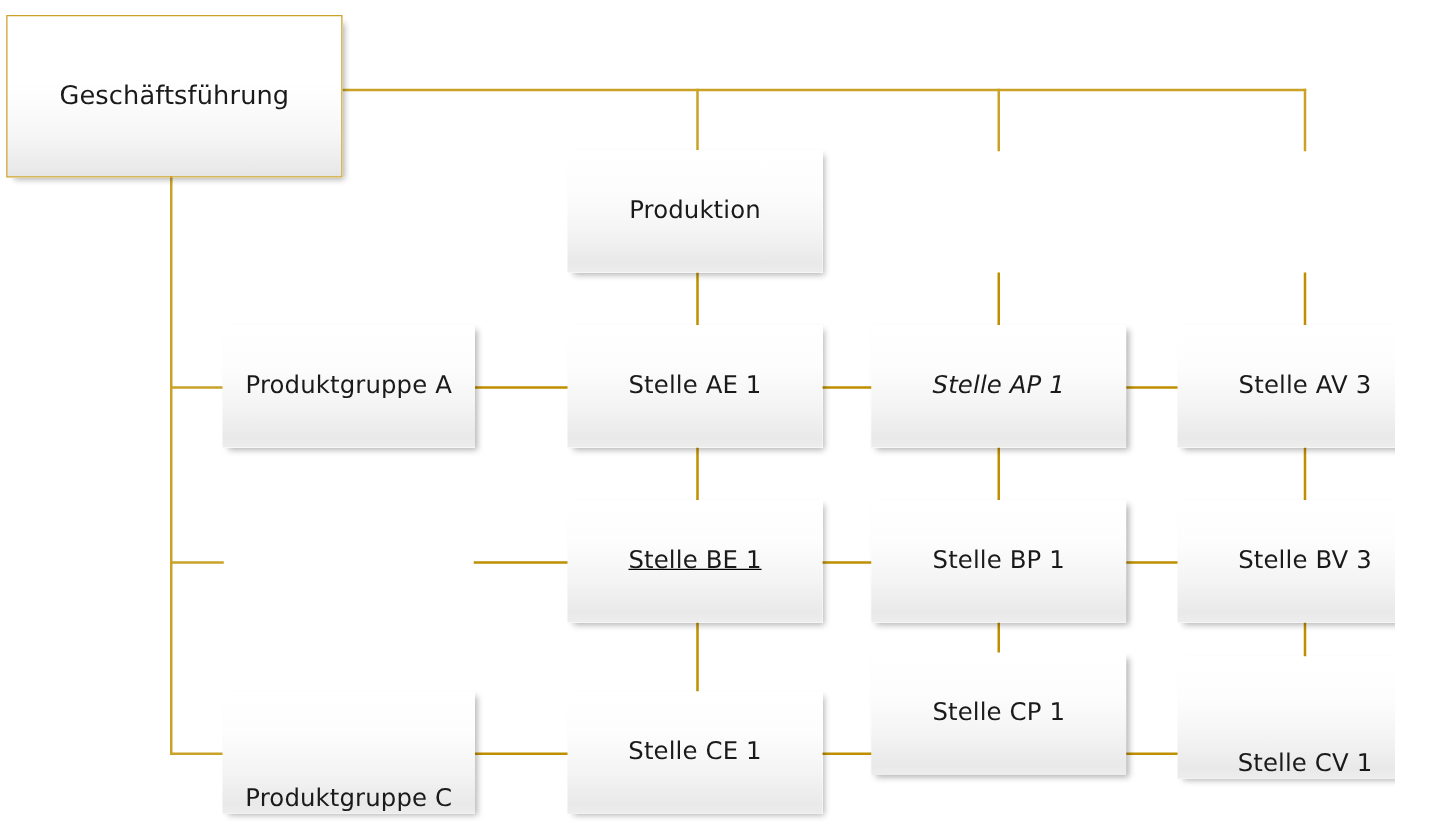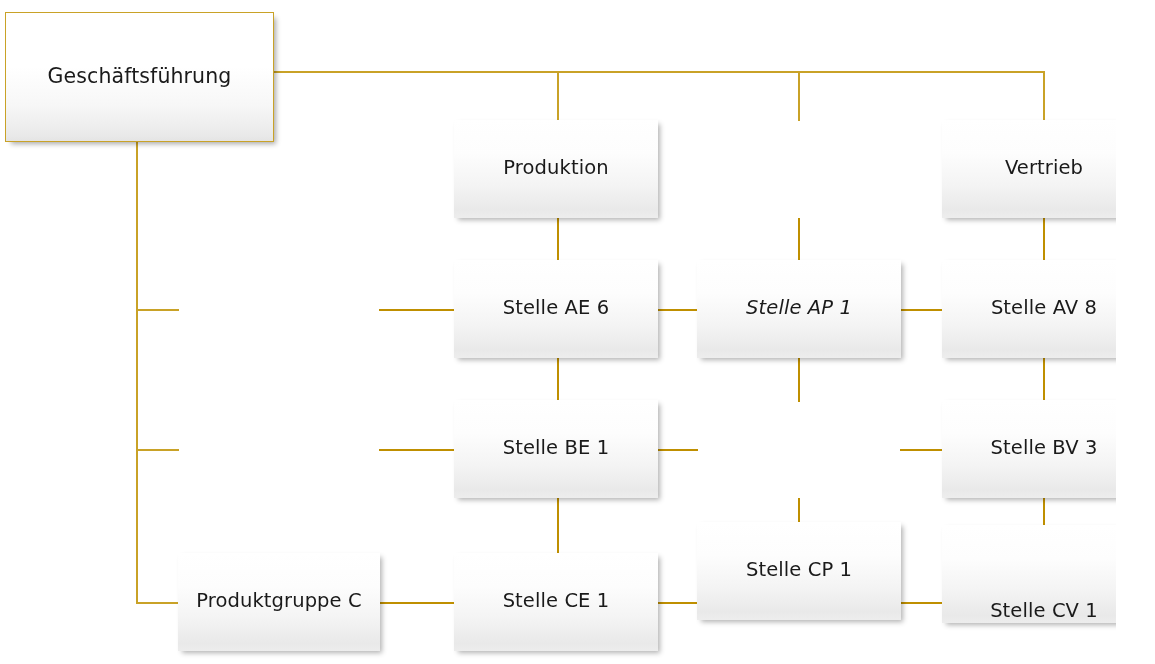--- a/index.html
+++ b/index.html
@@ -113,40 +113,43 @@
   <div class="line h dark" style="left:657px; top:602px; width:41px;"></div>
   <div class="line h dark" style="left:900px; top:602px; width:43px;"></div>
 
   <div class="node root" style="left:5px; top:12px; width:269px; height:130px;">
     <span class="label">Geschäftsführung</span>
   </div>
 
   <div class="node" style="left:454px; top:120px; width:204px; height:98px;">
     <span class="label">Produktion</span>
   </div>
-  <div class="node" style="left:942px; top:120px; width:204px; height:98px;">
-    <span class="label">Vertrieb</span>
+
+  <div class="node" style="left:178px; top:260px; width:202px; height:98px;">
+    <span class="label">Produktgruppe A</span>
   </div>
-
-  <div class="node" style="left:178px; top:553px; width:202px; height:98px;">
+  <div class="node" style="left:178px; top:553px; width:202px; height:98px;align-items:flex-end;">
     <span class="label">Produktgruppe C</span>
   </div>
 
   <div class="node" style="left:454px; top:260px; width:204px; height:98px;">
-    <span class="label">Stelle AE 6</span>
+    <span class="label">Stelle AE 1</span>
   </div>
   <div class="node" style="left:697px; top:260px; width:204px; height:98px;font-style:italic;">
     <span class="label">Stelle AP 1</span>
   </div>
   <div class="node" style="left:942px; top:260px; width:204px; height:98px;">
-    <span class="label">Stelle AV 8</span>
+    <span class="label">Stelle AV 3</span>
   </div>
 
-  <div class="node" style="left:454px; top:400px; width:204px; height:98px;">
+  <div class="node" style="left:454px; top:400px; width:204px; height:98px;text-decoration:underline;">
     <span class="label">Stelle BE 1</span>
+  </div>
+  <div class="node" style="left:697px; top:400px; width:204px; height:98px;">
+    <span class="label">Stelle BP 1</span>
   </div>
   <div class="node" style="left:942px; top:400px; width:204px; height:98px;">
     <span class="label">Stelle BV 3</span>
   </div>
 
   <div class="node" style="left:454px; top:553px; width:204px; height:98px;">
     <span class="label">Stelle CE 1</span>
   </div>
   <div class="node" style="left:697px; top:522px; width:204px; height:98px;">
     <span class="label">Stelle CP 1</span>

